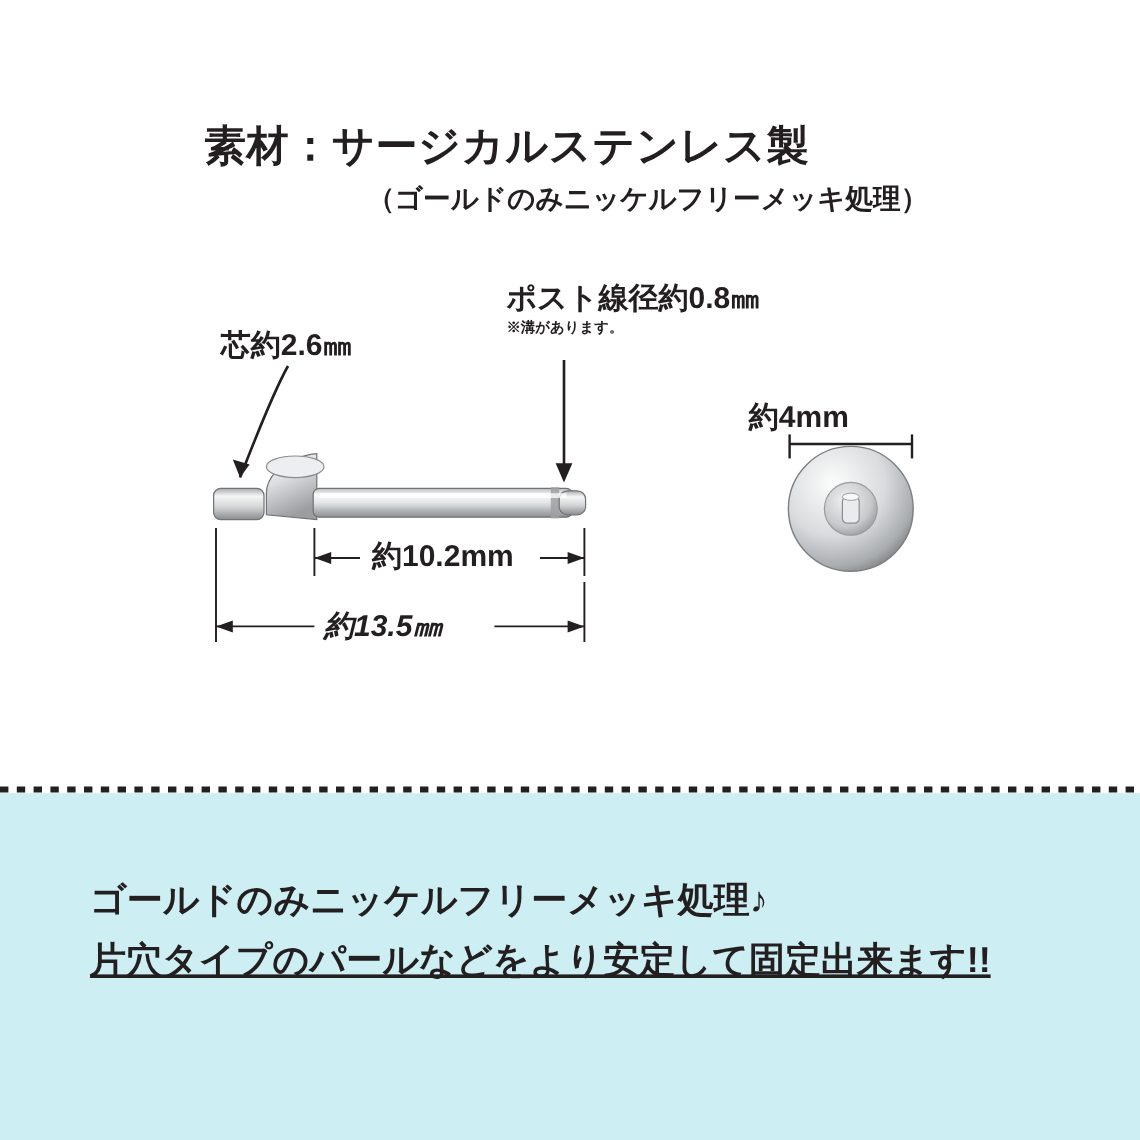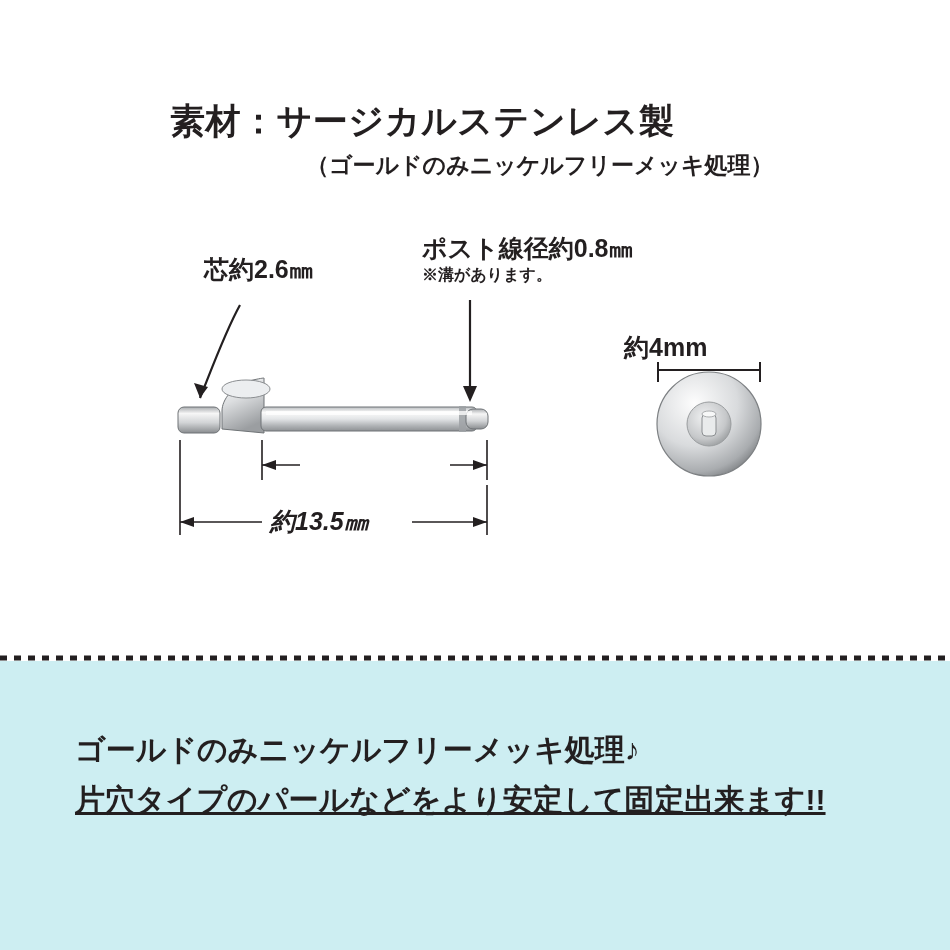--- a/index.html
+++ b/index.html
@@ -43,23 +43,23 @@
 
   
   .label {
     position: absolute;
     font-size: 25px;
     font-weight: bold;
     white-space: nowrap;
     letter-spacing: 0px;
   }
   .label.small {
-    font-size: 16px;
-  }
-  .label-core     { left: 184px; top: 253px; margin-left: 20px; }
+    font-size: 12px;
+  }
+  .label-core     { left: 184px; top: 271px; }
   .label-post     { left: 422px; top: 232px; }
   .label-post-note{ left: 422px; top: 265px; }
   .label-4mm      { left: 624px; top: 331px; }
   .label-102      { left: 310px; top: 447px; }
   .label-135      { left: 270px; top: 505px; font-style: italic; }
 
   
   .divider {
     position: absolute;
     left: 0;
@@ -183,20 +183,21 @@
     <line x1="180" y1="522" x2="262" y2="522" stroke="#231f20" stroke-width="1.6"></line>
     <line x1="412" y1="522" x2="487" y2="522" stroke="#231f20" stroke-width="1.6"></line>
     <path d="M180 522 L194 517 L194 527 Z" fill="#231f20"></path>
     <path d="M487 522 L473 517 L473 527 Z" fill="#231f20"></path>
   </svg>
 
   <div class="label label-core">芯約2.6㎜</div>
   <div class="label label-post">ポスト線径約0.8㎜</div>
   <div class="label small label-post-note">※溝があります。</div>
   <div class="label label-4mm">約4mm</div>
+  <div class="label label-102">約10.2mm</div>
   <div class="label label-135">約13.5㎜</div>
 
   <svg class="divider" viewBox="0 0 950 6" preserveAspectRatio="none">
     <line x1="0" y1="3" x2="950" y2="3" stroke="#231f20" stroke-width="5" stroke-dasharray="7 7"></line>
   </svg>
 
   <div class="panel"></div>
   <div class="panel-line panel-line-1">ゴールドのみニッケルフリーメッキ処理♪</div>
   <div class="panel-line panel-line-2">片穴タイプのパールなどをより安定して固定出来ます!!</div>
 

